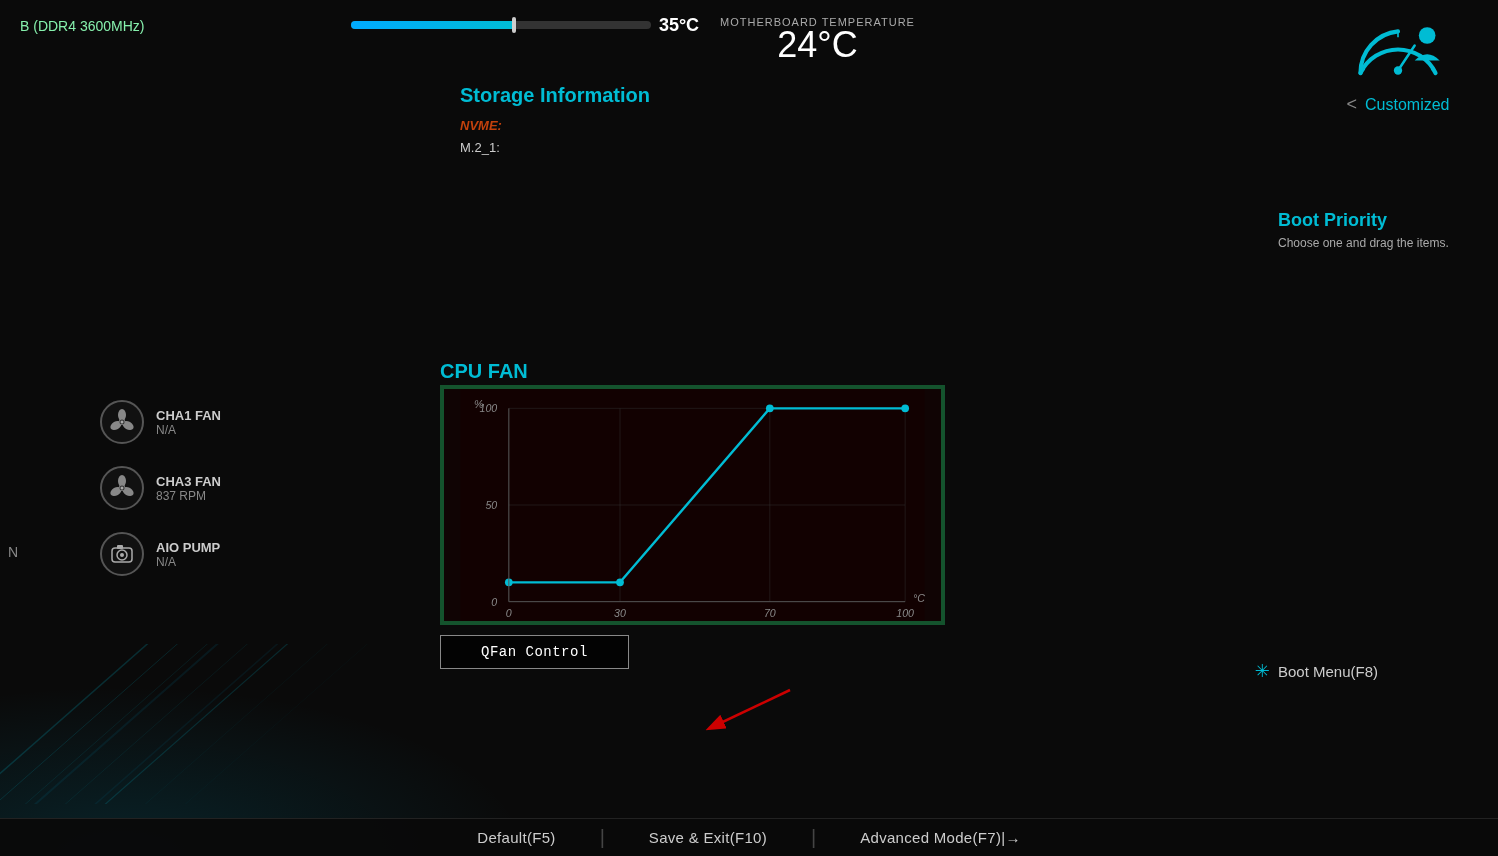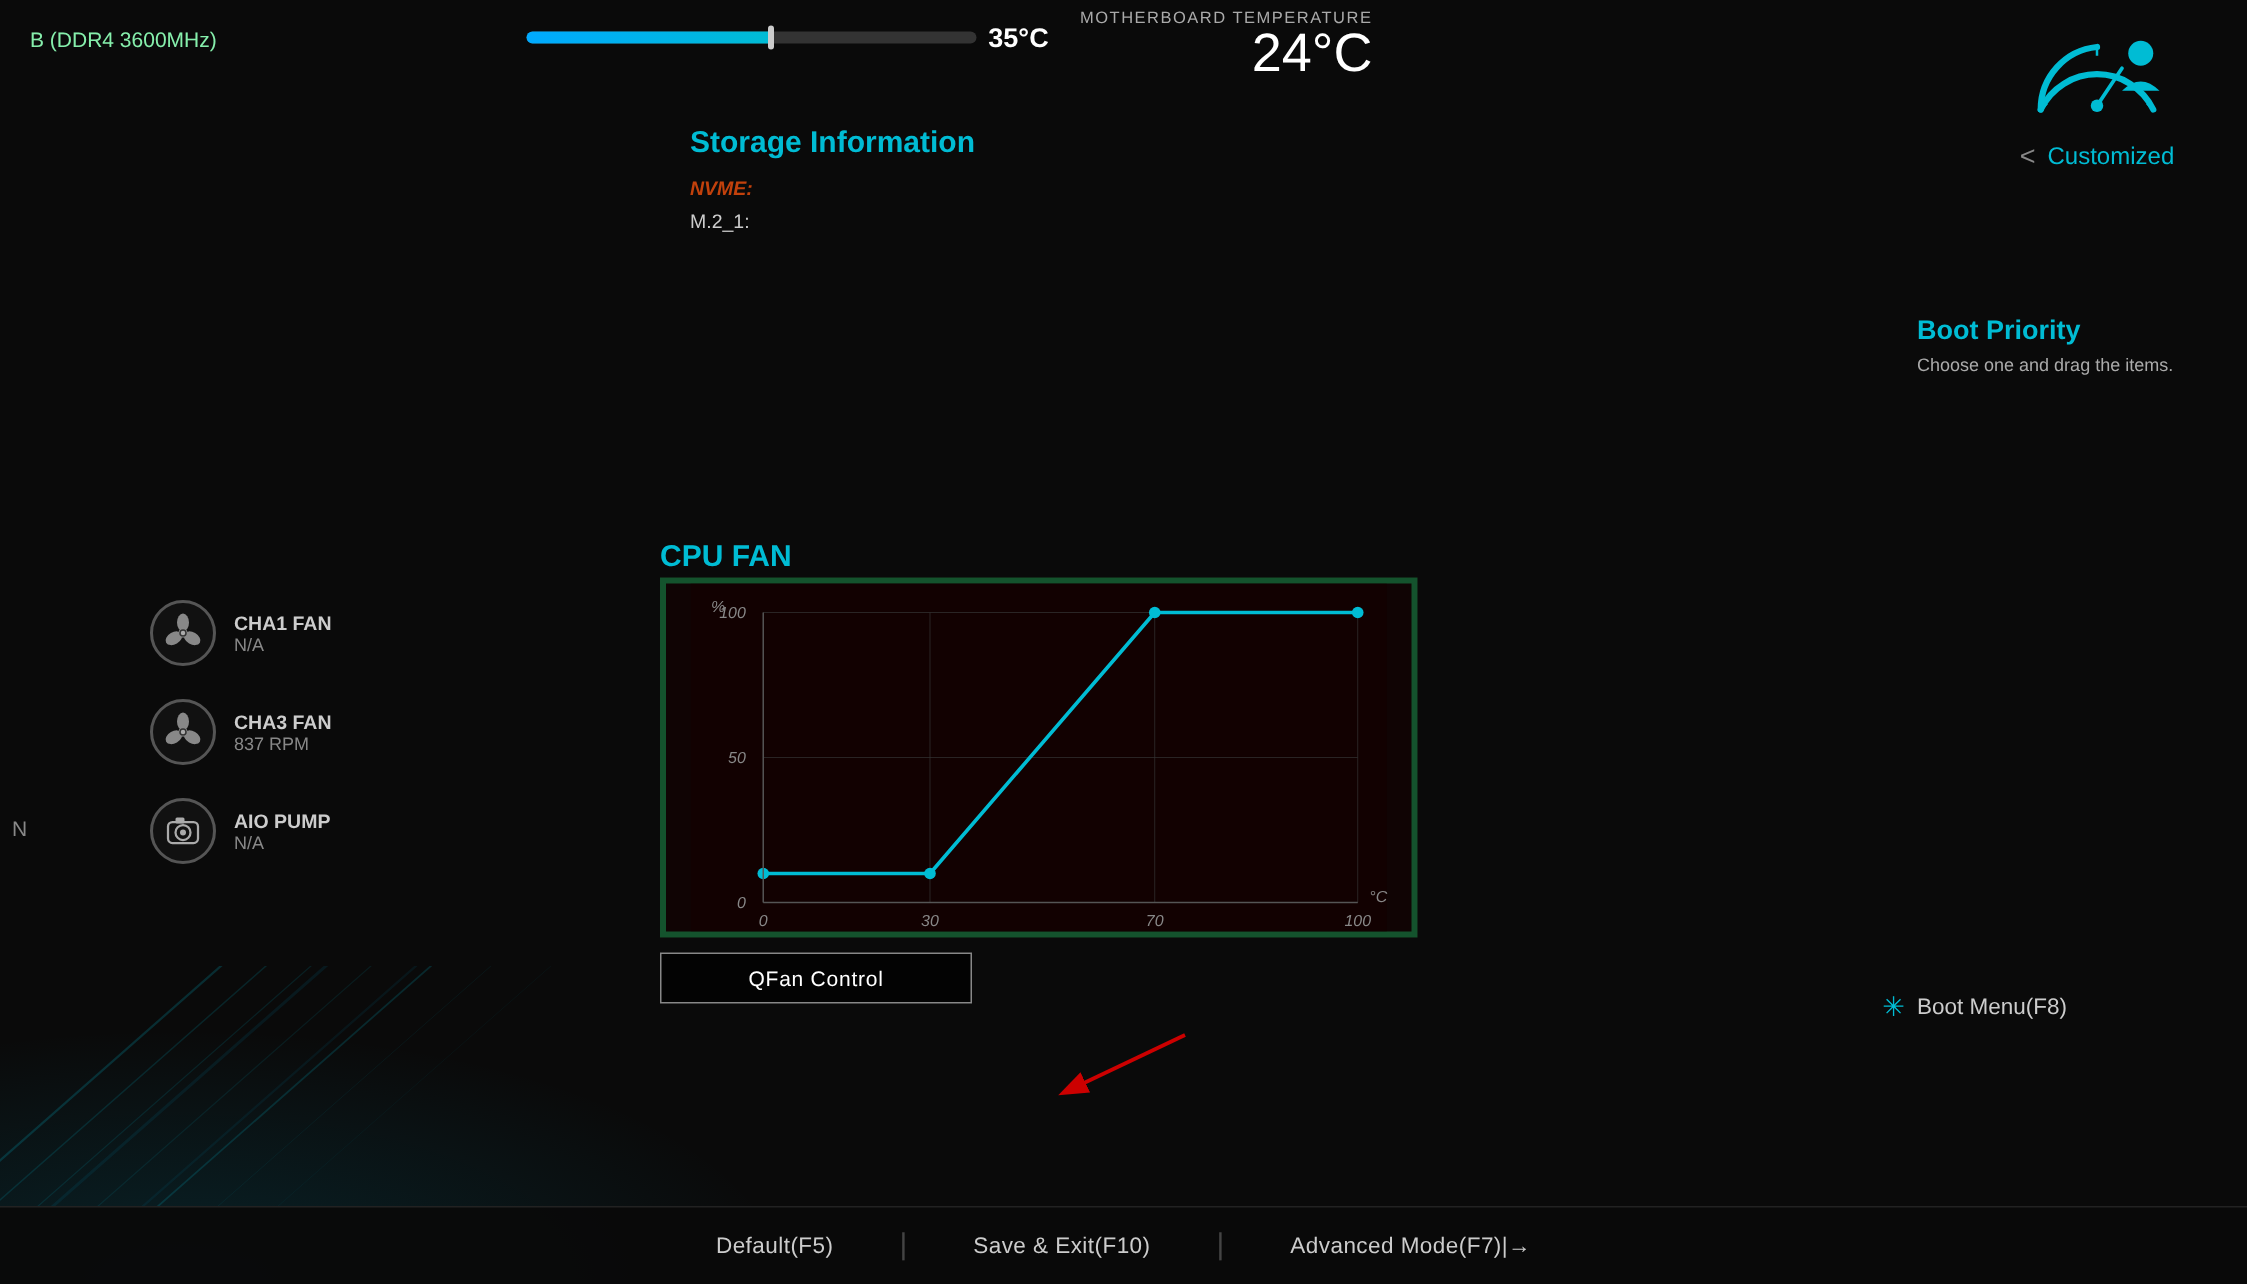--- a/index.html
+++ b/index.html
@@ -74,22 +74,22 @@
       font-weight: bold;
     }
 
     
     .mb-temp {
       position: absolute;
       top: 0;
       left: 720px;
       display: flex;
       flex-direction: column;
-      align-items: flex-end;
-      padding-top: 6px;
+      align-items: center;
+      padding-top: 16px;
     }
     .mb-temp-label {
       color: #aaa;
       font-size: 11px;
       text-transform: uppercase;
       letter-spacing: 1px;
     }
     .mb-temp-value {
       color: #fff;
       font-size: 36px;
@@ -250,23 +250,24 @@
     }
 
     
     .qfan-btn {
       margin-top: 10px;
       display: inline-block;
       border: 1.5px solid #888;
       background: rgba(0,0,0,0.7);
       color: #fff;
       font-size: 14px;
-      padding: 8px 58px;
+      padding: 8px 40px;
       cursor: pointer;
       letter-spacing: 0.5px;
+      font-family: Liberation Mono, monospace;
     }
 
     
     .red-arrow {
       position: absolute;
       top: 680px;
       left: 680px;
       width: 120px;
       height: 60px;
       pointer-events: none;
@@ -288,21 +289,21 @@
       color: #00bcd4;
       font-size: 18px;
     }
 
     
     .bottom-bar {
       position: absolute;
       bottom: 0;
       left: 0;
       width: 100%;
-      height: 52px;
+      height: 38px;
       background: rgba(10,10,10,0.95);
       border-top: 1px solid #222;
       display: flex;
       align-items: center;
       justify-content: center;
       gap: 0;
     }
     .bottom-btn {
       color: #ccc;
       font-size: 15px;

